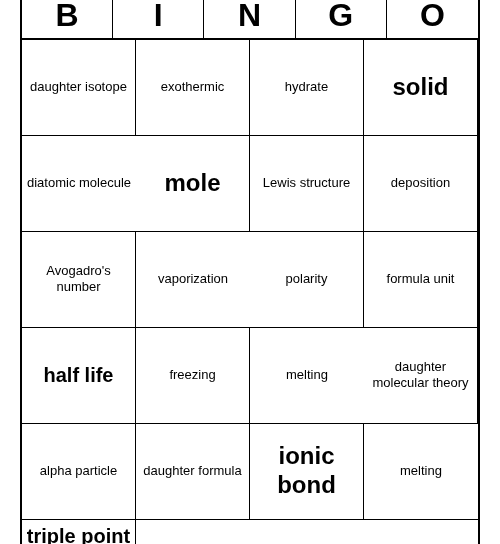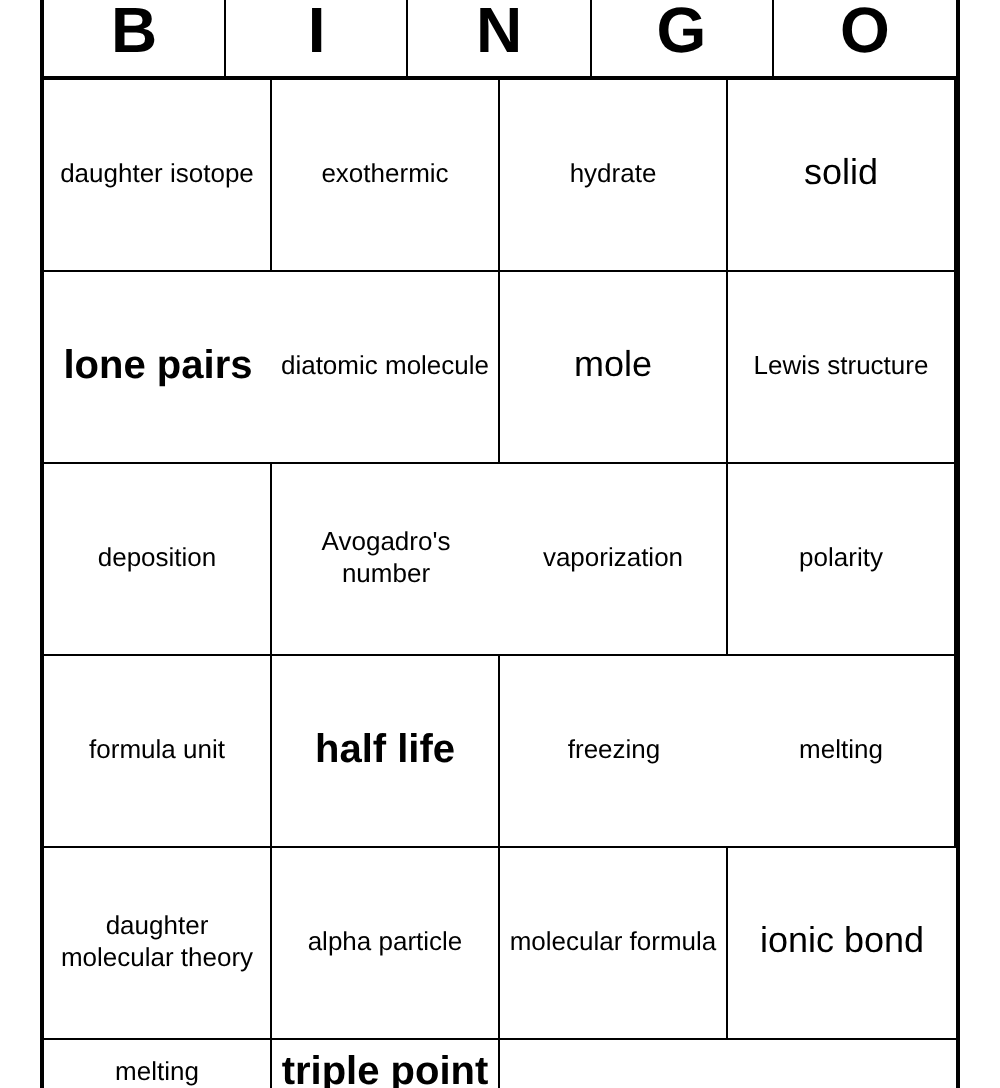--- a/index.html
+++ b/index.html
@@ -61,22 +61,22 @@
 
     .bingo-cell:nth-child(5n) {
       border-right: none;
     }
 
     .bingo-cell:nth-child(n+21) {
       border-bottom: none;
     }
 
     .bingo-cell.large-text {
-      font-size: 18px;
-      font-weight: normal;
+      font-size: 24px;
+      font-weight: bold;
     }
 
     .bingo-cell.medium-large-text {
       font-size: 20px;
       font-weight: bold;
     }
 
     .bingo-cell.free-cell {
       font-size: 22px;
       font-weight: bold;
@@ -93,32 +93,31 @@
       <div class="bingo-header-cell">N</div>
       <div class="bingo-header-cell">G</div>
       <div class="bingo-header-cell">O</div>
     </div>
   <div class="bingo-grid">
 
   <div class="bingo-cell">daughter isotope</div>
       <div class="bingo-cell">exothermic</div>
       <div class="bingo-cell">hydrate</div>
       <div class="bingo-cell large-text">solid</div>
-      <div class="bingo-cell medium-large-text">lone pairs</div>
       <div class="bingo-cell">diatomic molecule</div>
       <div class="bingo-cell large-text">mole</div>
       <div class="bingo-cell">Lewis structure</div>
       <div class="bingo-cell">deposition</div>
       <div class="bingo-cell">Avogadro's number</div>
       <div class="bingo-cell">vaporization</div>
       <div class="bingo-cell">polarity</div>
       <div class="bingo-cell">formula unit</div>
       <div class="bingo-cell medium-large-text">half life</div>
       <div class="bingo-cell">freezing</div>
       <div class="bingo-cell">melting</div>
       <div class="bingo-cell">daughter molecular theory</div>
       <div class="bingo-cell">alpha particle</div>
-      <div class="bingo-cell">molecular formula</div>
+      <div class="bingo-cell">daughter formula</div>
       <div class="bingo-cell large-text">ionic bond</div>
       <div class="bingo-cell">melting</div>
       <div class="bingo-cell medium-large-text">triple point</div>
     </div>
 </div>
 
 </body></html>

